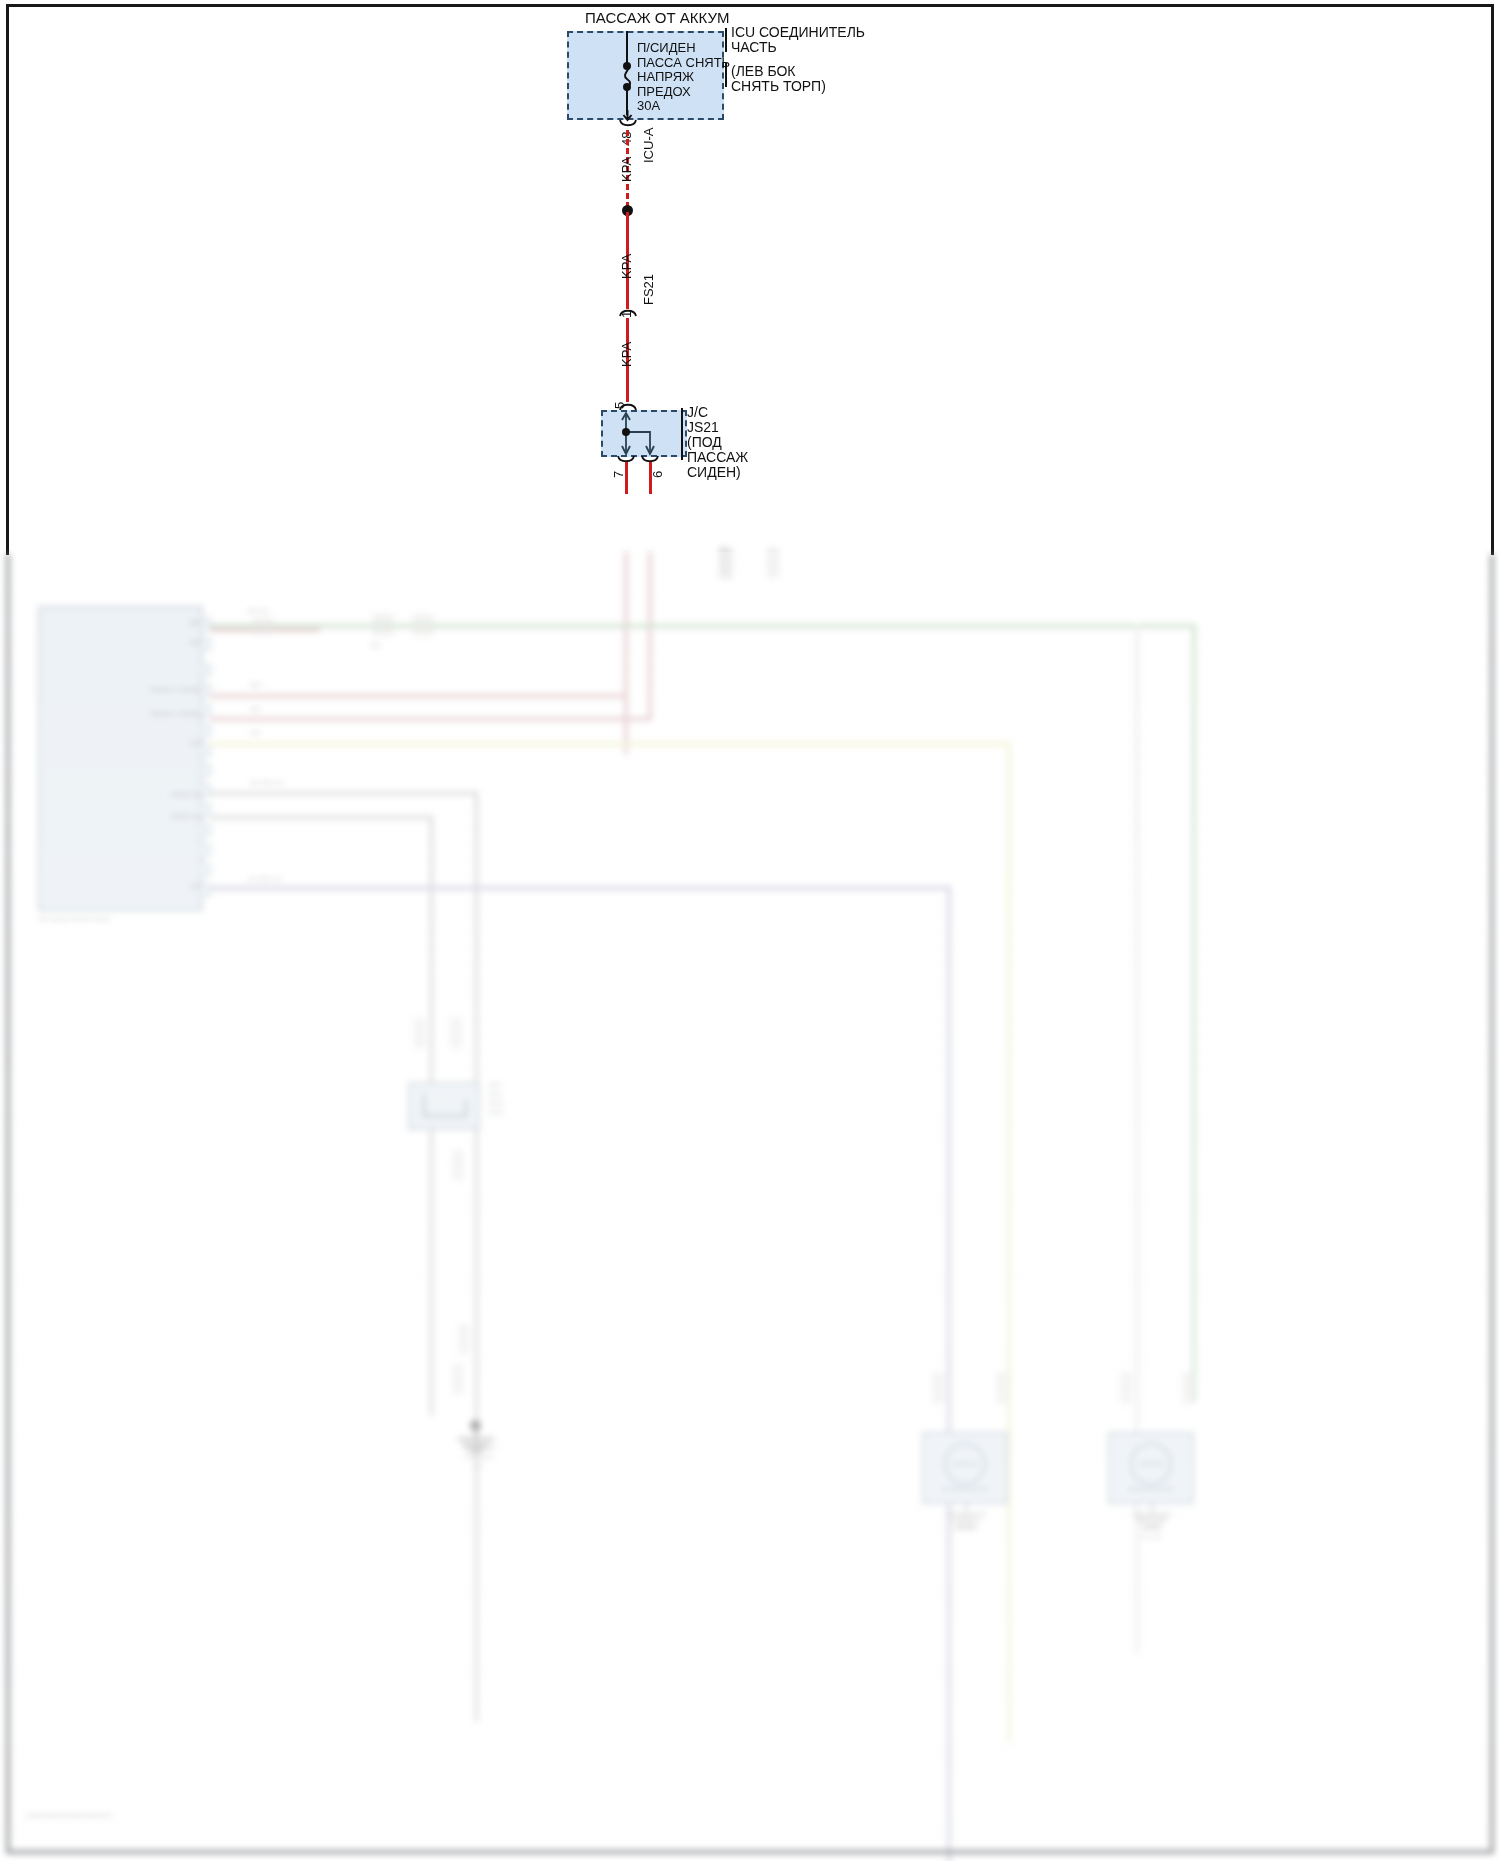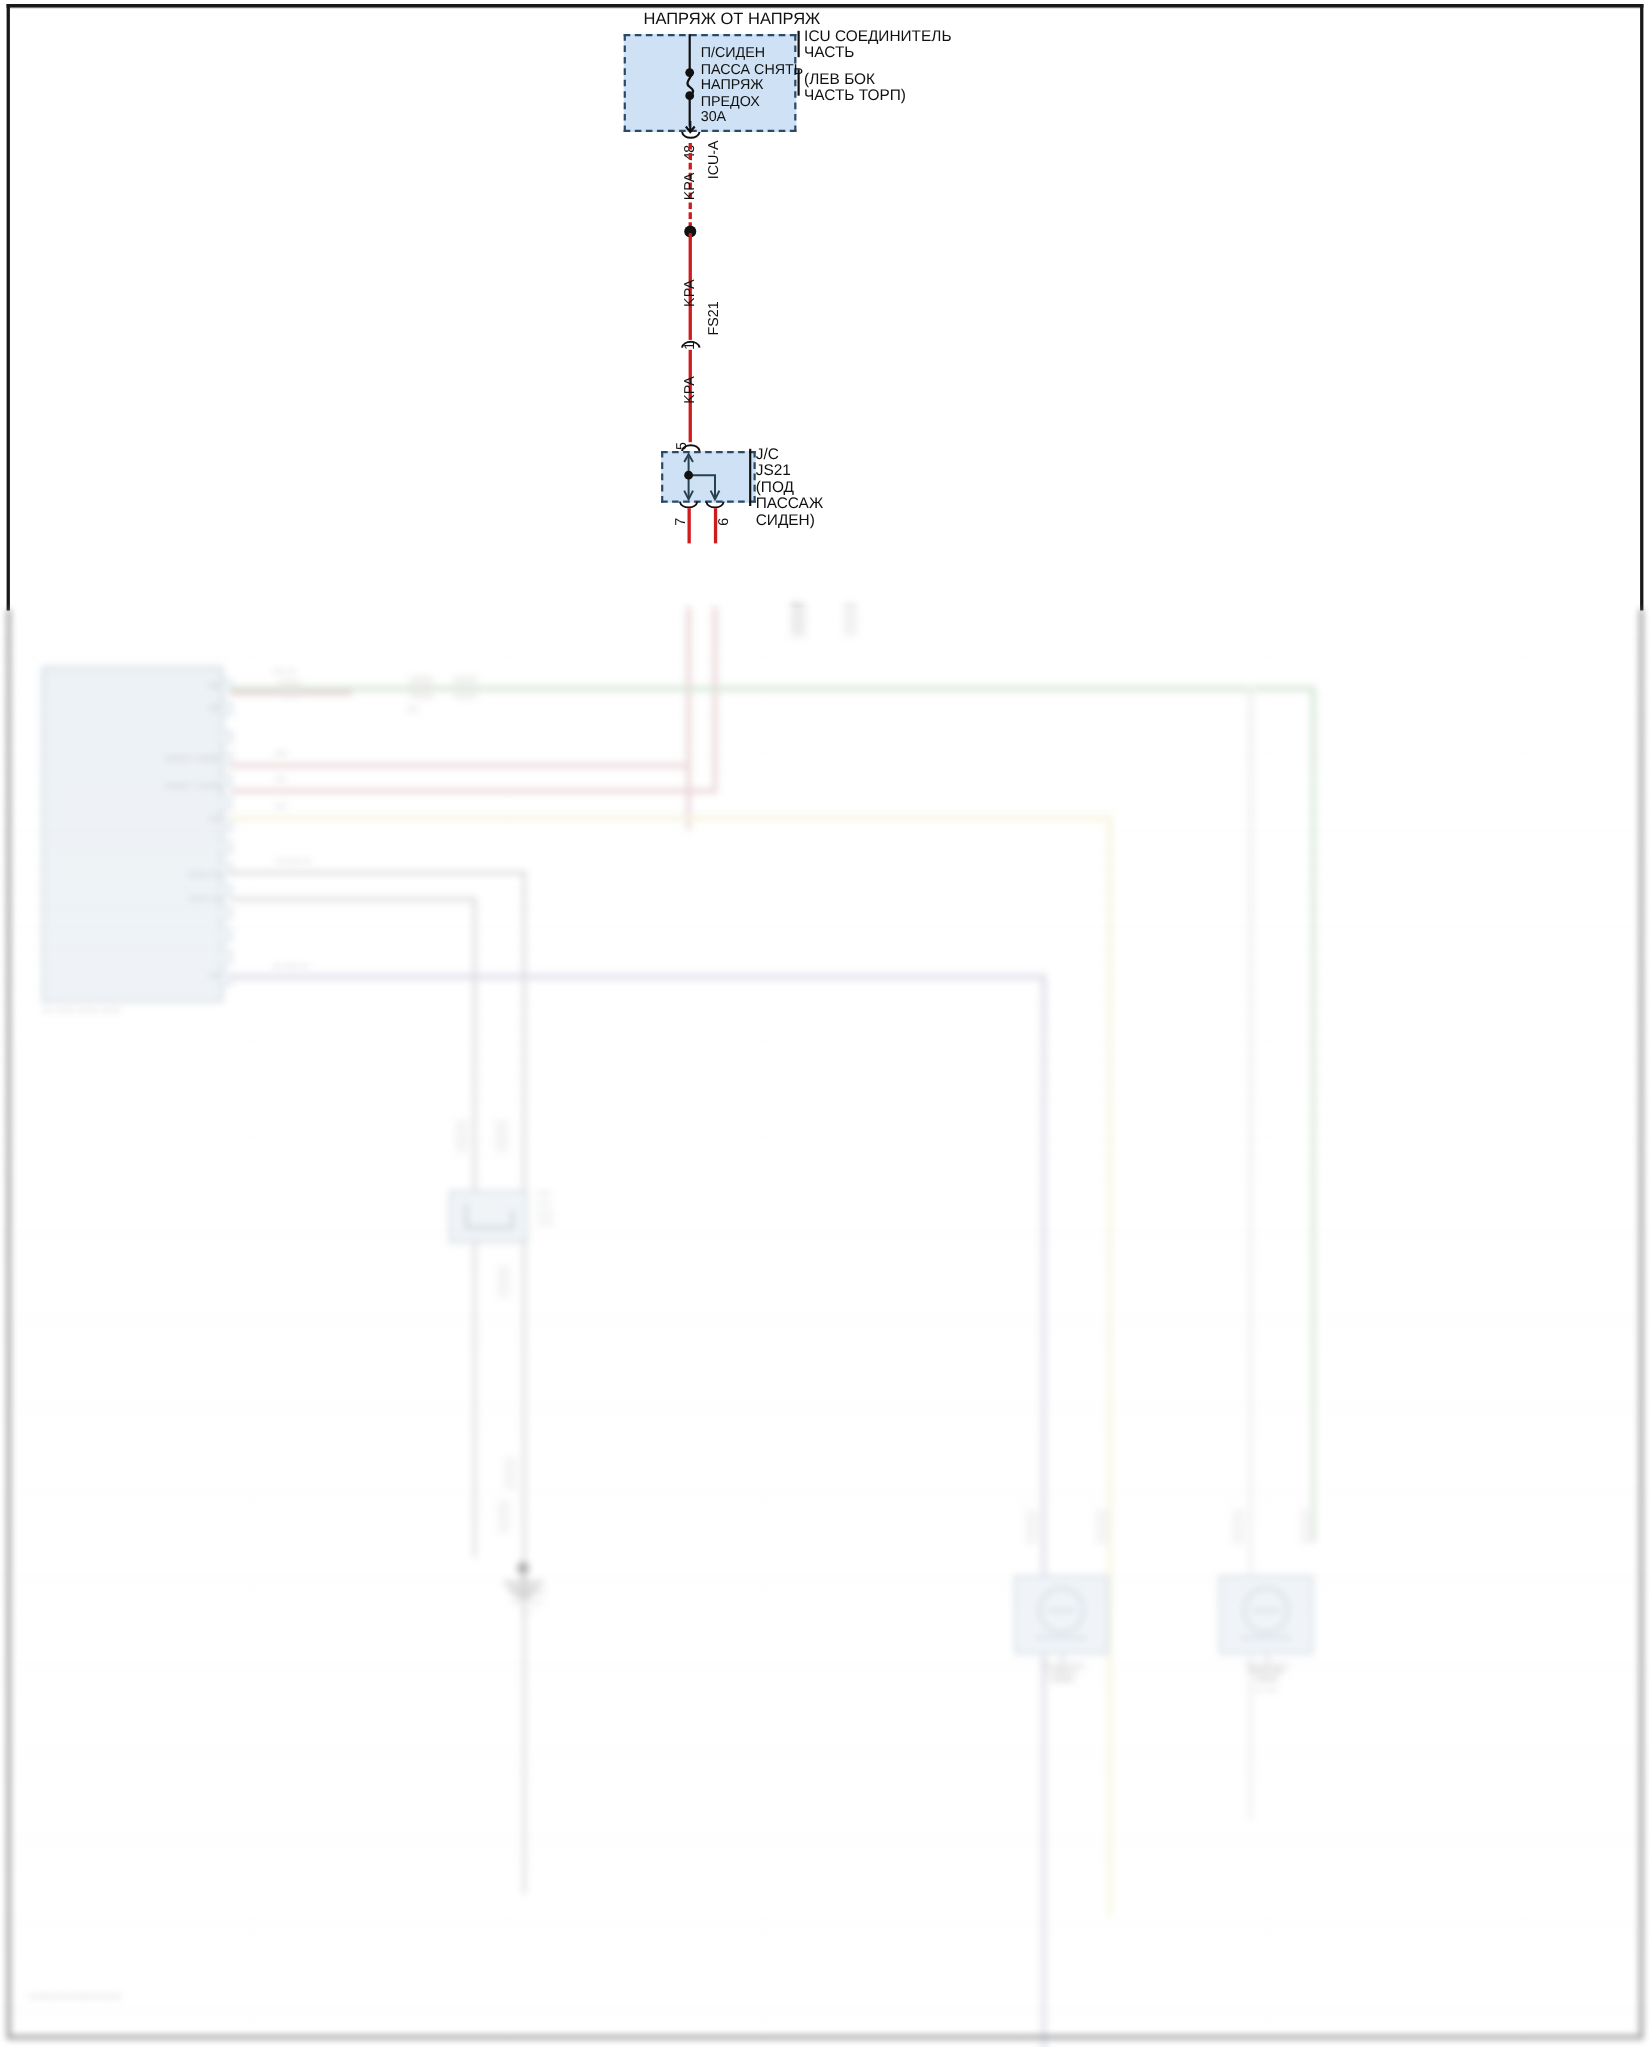--- a/index.html
+++ b/index.html
@@ -147,21 +147,21 @@
     font-size: 10px;
     color: #6d7074;
     letter-spacing: .2px;
   }
 </style>
 </head>
 <body>
 
 <div id="page">
 
-  <div class="lbl" style="left:585px; top:10px; font-size:15px; font-weight:normal;">НАПРЯЖ ОТ НАПРЯЖ</div>
+  <div class="lbl" style="left:585px; top:10px; font-size:15px; font-weight:normal;">ПАССАЖ ОТ АККУМ</div>
 
   <div class="box-component" style="left:567px; top:31px; width:157px; height:89px;"></div>
 
   <div class="lbl-multi" style="left:637px; top:41px; font-size:13px; line-height:14.5px;">П/СИДЕН
 ПАССА СНЯТЬ
 НАПРЯЖ
 ПРЕДОХ
 30А</div>
 
   <div class="wire wire-v" style="left:626px; top:31px; width:2px; height:32px; background:#111;"></div>
@@ -180,21 +180,21 @@
       <path d="M7.5 0 L7.5 9 M3.5 5 L7.5 10 L11.5 5" stroke="#111" stroke-width="2" fill="none"></path>
     </svg>
   </div>
 
   <div class="right-bracket" style="left:725px; top:28px; height:24px;"></div>
   <div class="lbl-multi" style="left:731px; top:25px;">ICU СОЕДИНИТЕЛЬ
 ЧАСТЬ</div>
 
   <div class="right-bracket" style="left:725px; top:63px; height:24px;"></div>
   <div class="lbl-multi" style="left:731px; top:64px;">(ЛЕВ БОК
-ЧАСТЬ ТОРП)</div>
+СНЯТЬ ТОРП)</div>
 
   <div class="conn-arrow" style="left:618px; top:119px;">
     <svg width="20" height="11" viewBox="0 0 20 11">
       <path d="M2 1 C 3.5 8, 16.5 8, 18 1" stroke="#111" stroke-width="1.8" fill="none"></path>
     </svg>
   </div>
 
   <div class="lbl-rot" style="left:619px; top:146px;">48</div>
 
   <div class="lbl-rot" style="left:641px; top:163px;">ICU-A</div>

